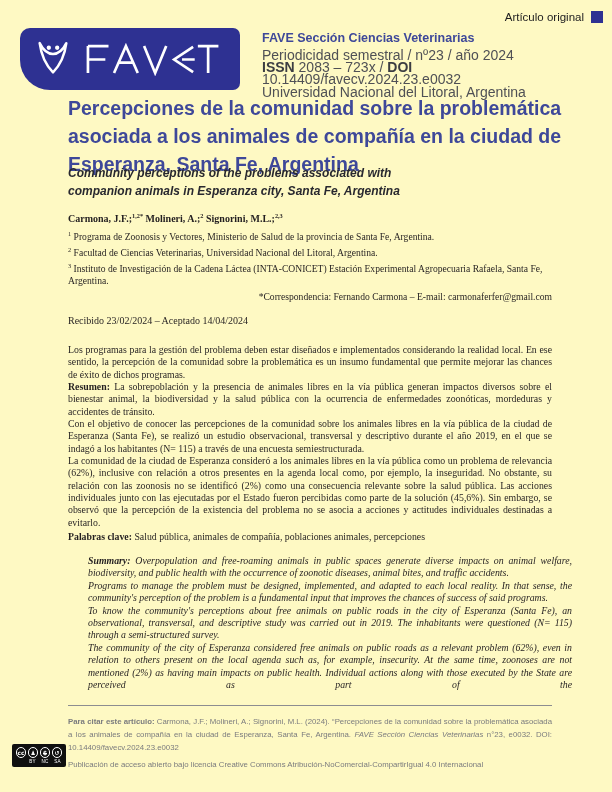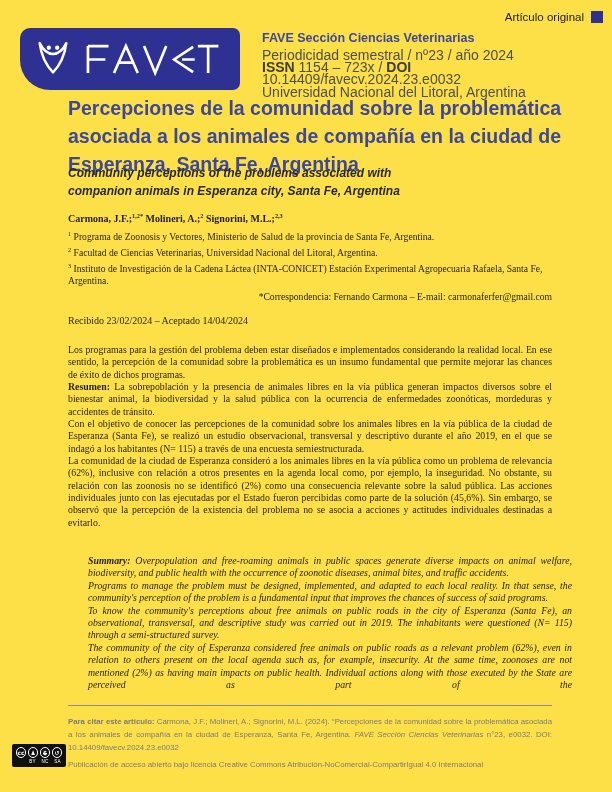--- a/index.html
+++ b/index.html
@@ -1,18 +1,18 @@
 <!DOCTYPE html>
 <html><head>
 <meta charset="utf-8">
 <style>
   html,body { margin:0; padding:0; background:#e9e9e9; }
   .page {
     position:relative; width:612px; height:792px; margin:0 auto;
-    background:#fde047; overflow:hidden;
+    background:#fef9c3; overflow:hidden;
     font-family:"Liberation Serif", serif; color:#231f20;
   }
   
   .badge-row { position:absolute; top:11px; right:9px; display:flex; align-items:center; gap:7px;
     font-family:"Liberation Sans", sans-serif; font-size:11.5px; color:#1c1c1e; }
   .badge-square { width:12px; height:12px; background:#2e3192; }
 
   
   .logo { position:absolute; left:20px; top:28px; width:220px; height:62px; background:#2e3192;
     border-radius:10px 7px 7px 30px; display:flex; align-items:center; padding-left:13px; gap:11px; box-sizing:border-box; }
@@ -89,21 +89,21 @@
         <path d="M138 4 L114 20 L138 36 M124 20 H140"></path>
         <path d="M144 3 H170 M157 3 V37"></path>
       </g>
     </svg>
   </div>
 
   <div class="jinfo">
     <div class="jname">FAVE Sección Ciencias Veterinarias</div>
     <div class="jline">Periodicidad semestral / nº23 / año 2024</div>
     <div class="jline">
-      <b>ISSN</b><span> 1154 – 723x / </span><b>DOI</b><span> 10.14409/favecv.2024.23.e0032</span>
+      <b>ISSN</b><span> 2083 – 723x / </span><b>DOI</b><span> 10.14409/favecv.2024.23.e0032</span>
     </div>
     <div class="jline">Universidad Nacional del Litoral, Argentina</div>
   </div>
 
   <h1 class="title-es">Percepciones de la comunidad sobre la problemática
 asociada a los animales de compañía en la ciudad de
 Esperanza, Santa Fe, Argentina</h1>
   <h2 class="title-en">Community perceptions of the problems associated with
 companion animals in Esperanza city, Santa Fe, Argentina</h2>
 
@@ -120,20 +120,23 @@
   <div class="corresp">*Correspondencia: Fernando Carmona – E-mail: carmonaferfer@gmail.com</div>
   <div class="received">Recibido  23/02/2024 – Aceptado 14/04/2024</div>
 
   <div class="abstract-es">
     <p>Los programas para la gestión del problema deben estar diseñados e implementados considerando la realidad local. En ese sentido, la percepción de la comunidad sobre la problemática es un insumo fundamental que permite mejorar las chances de éxito de dichos programas.</p>
     <p><b>Resumen:</b><span> La sobrepoblación y la presencia de animales libres en la vía pública generan impactos diversos sobre el bienestar animal, la biodiversidad y la salud pública con la ocurrencia de enfermedades zoonóticas, mordeduras y accidentes de tránsito.</span></p>
     <p>Con el objetivo de conocer las percepciones de la comunidad sobre los animales libres en la vía pública de la ciudad de Esperanza (Santa Fe), se realizó un estudio observacional, transversal y descriptivo durante el año 2019, en el que se indagó a los habitantes (N= 115) a través de una encuesta semiestructurada.</p>
     <p>La comunidad de la ciudad de Esperanza consideró a los animales libres en la vía pública como un problema de relevancia (62%), inclusive con relación a otros presentes en la agenda local como, por ejemplo, la inseguridad. No obstante, su relación con las zoonosis no se identificó (2%) como una consecuencia relevante sobre la salud pública. Las acciones individuales junto con las ejecutadas por el Estado fueron percibidas como parte de la solución (45,6%). Sin embargo, se observó que la percepción de la existencia del problema no se asocia a acciones y actitudes individuales destinadas a evitarlo.</p>
   </div>
 
+  <div class="keywords">
+    <b>Palabras clave:</b><span> Salud pública, animales de compañía, poblaciones animales, percepciones</span>
+  </div>
 
   <div class="abstract-en">
     <p><b>Summary:</b><span> Overpopulation and free-roaming animals in public spaces generate diverse impacts on animal welfare, biodiversity, and public health with the occurrence of zoonotic diseases, animal bites, and traffic accidents.</span></p>
     <p>Programs to manage the problem must be designed, implemented, and adapted to each local reality. In that sense, the community's perception of the problem is a fundamental input that improves the chances of success of said programs.</p>
     <p>To know the community's perceptions about free animals on public roads in the city of Esperanza (Santa Fe), an observational, transversal, and descriptive study was carried out in 2019. The inhabitants were questioned (N= 115) through a semi-structured survey.</p>
     <p>The community of the city of Esperanza considered free animals on public roads as a relevant problem (62%), even in relation to others present on the local agenda such as, for example, insecurity. At the same time, zoonoses are not mentioned (2%) as having main impacts on public health. Individual actions along with those executed by the State are perceived as part of the</p>
   </div>
 
   <div class="rule"></div>
 

